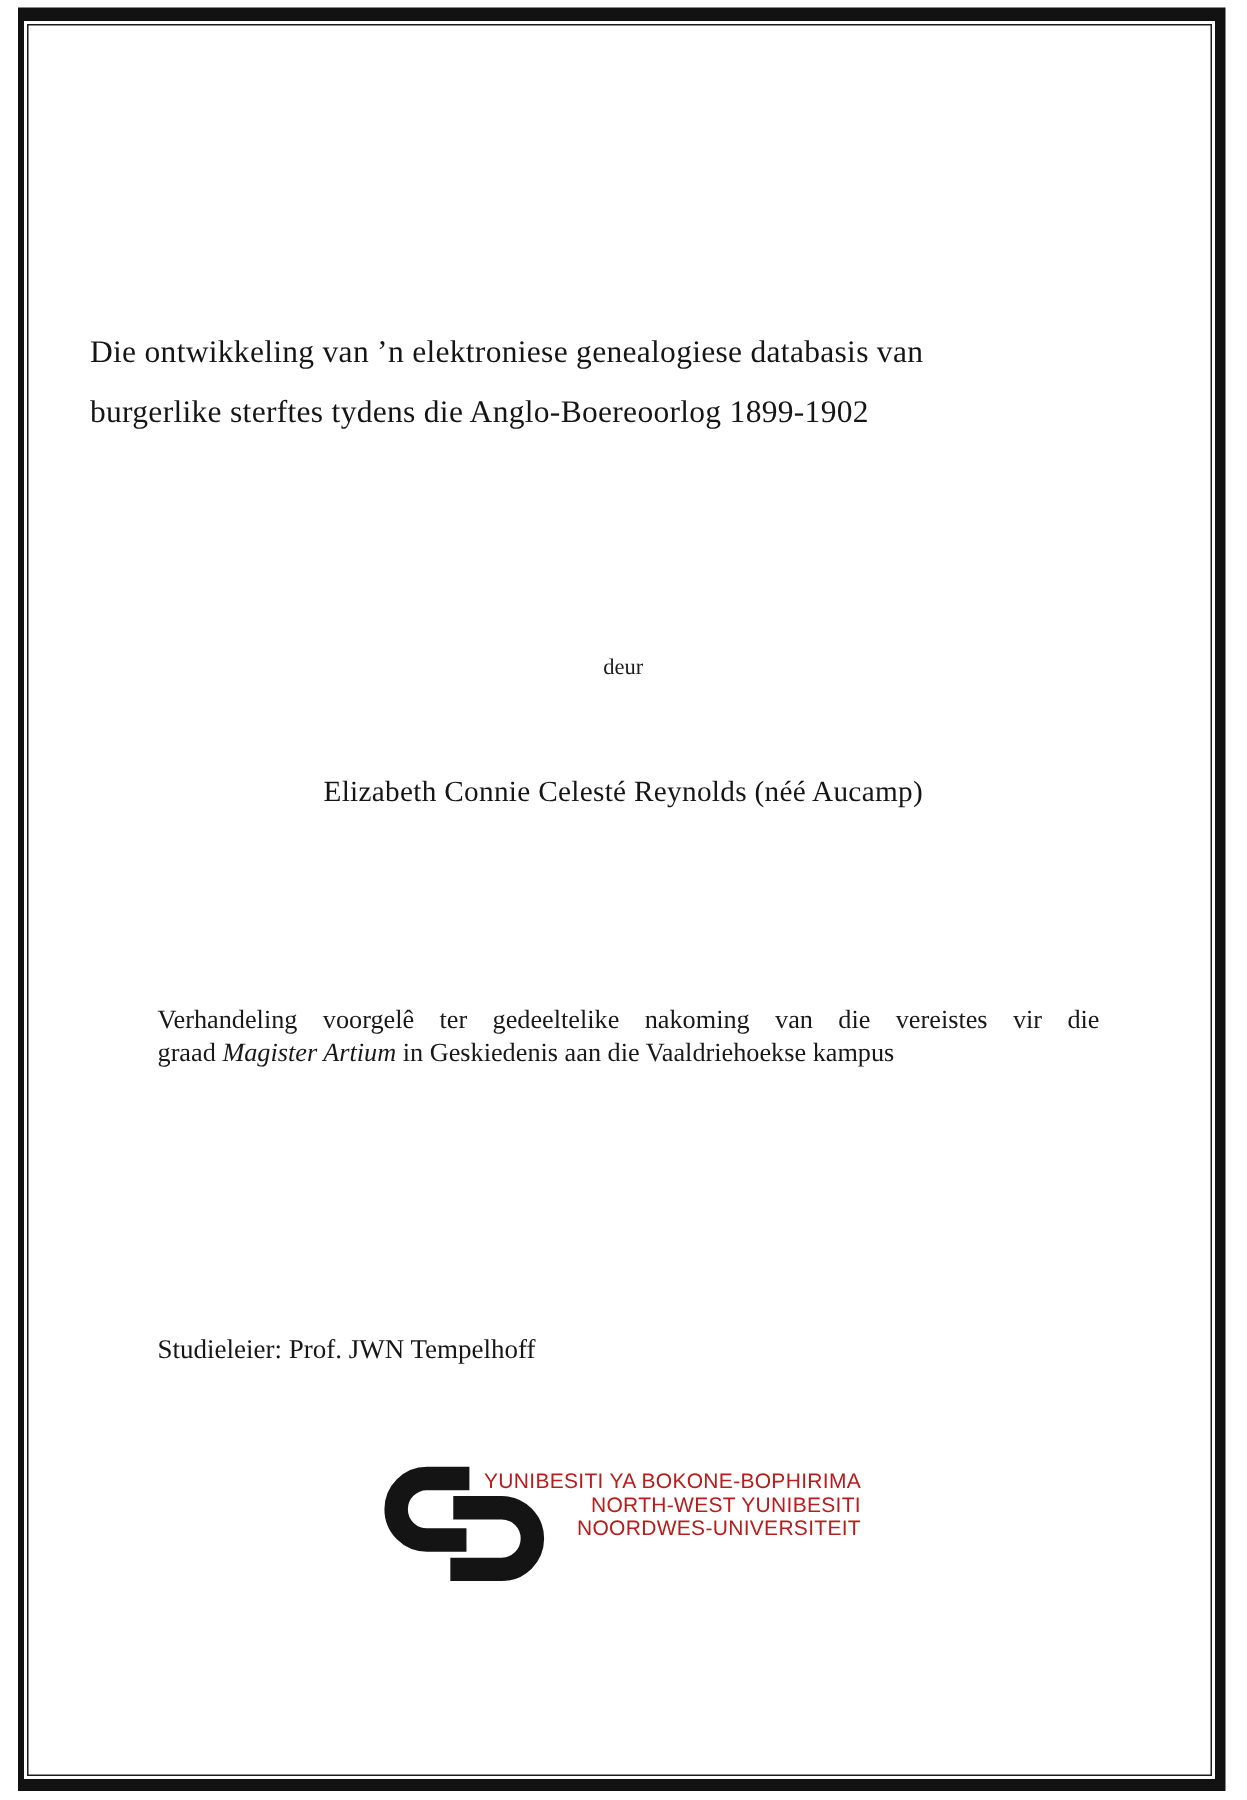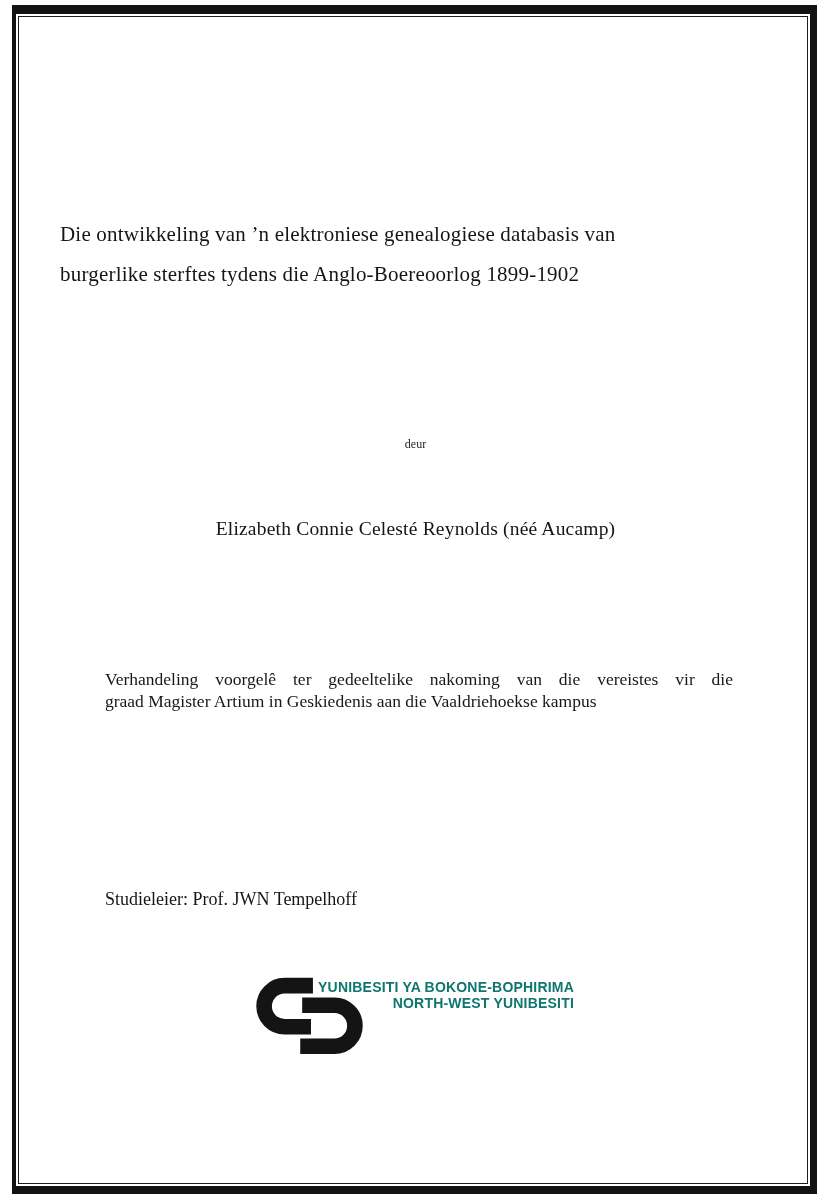--- a/index.html
+++ b/index.html
@@ -37,21 +37,21 @@
     text-align: left;
     font-size: 21px;
     line-height: 40px;
     letter-spacing: 0.2px;
     color: #151515;
   }
   .byline {
     left: 0; right: 0;
     top: 437px;
     text-align: center;
-    font-size: 12px;
+    font-size: 15px;
     color: #1c1c1c;
   }
   .author {
     left: 0; right: 0;
     top: 518px;
     text-align: center;
     font-size: 19.5px;
     letter-spacing: 0.2px;
     color: #151515;
   }
@@ -60,21 +60,21 @@
     width: 628px;
     top: 668px;
     font-size: 17.5px;
     line-height: 22px;
     color: #181818;
   }
   .submission .just {
     text-align: justify;
     text-align-last: justify;
   }
-  .submission .it { }
+  .submission .it { font-style: italic; }
   .supervisor-block {
     left: 105px;
     top: 888px;
     font-size: 18px;
     line-height: 22px;
     color: #161616;
   }
   .logo-wrap {
     left: 256px;
     top: 970px;
@@ -91,22 +91,22 @@
   .logo-text {
     position: absolute;
     left: 60px;
     top: 10px;
     width: 258px;
     text-align: right;
     font-family: "Liberation Sans", sans-serif;
     font-size: 14px;
     line-height: 15.5px;
     letter-spacing: 0.2px;
-    font-weight: 700;
-    color: #0f766e;
+    font-weight: 400;
+    color: #b91c1c;
     white-space: nowrap;
   }
 </style>
 </head>
 <body>
 
 <div class="frame-outer">
   <div class="frame-inner"></div>
 </div>
 
@@ -129,14 +129,15 @@
 </div>
 
 <div class="abs logo-wrap">
   <svg class="logo-mark" viewBox="0 0 110 86" xmlns="http://www.w3.org/2000/svg" aria-hidden="true">
     <path d="M 58,14 H 29 A 21,21 0 0 0 29,56 H 56" fill="none" stroke="#141414" stroke-width="16" stroke-linecap="butt"></path>
     <path d="M 47,34 H 80 A 21,21 0 0 1 80,76 H 45" fill="none" stroke="#141414" stroke-width="16" stroke-linecap="butt"></path>
   </svg>
   <div class="logo-text">
     <div>YUNIBESITI YA BOKONE-BOPHIRIMA</div>
     <div>NORTH-WEST YUNIBESITI</div>
+    <div>NOORDWES-UNIVERSITEIT</div>
   </div>
 </div>
 
 </body></html>

